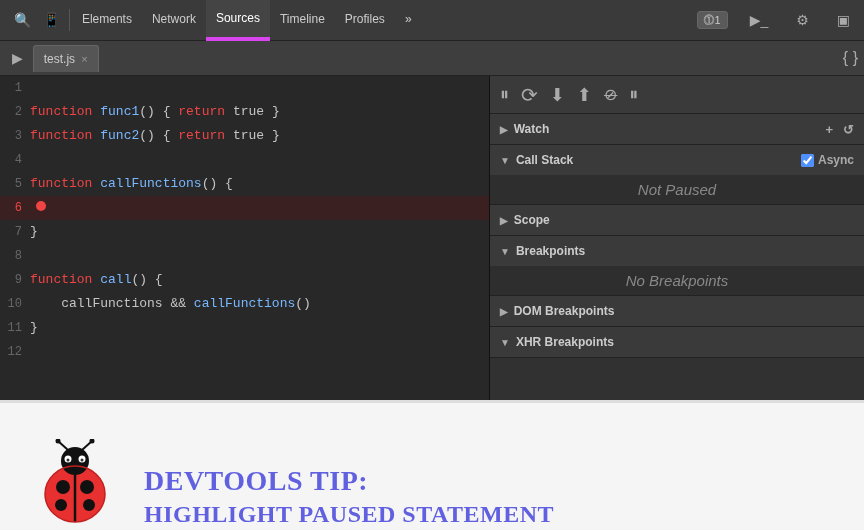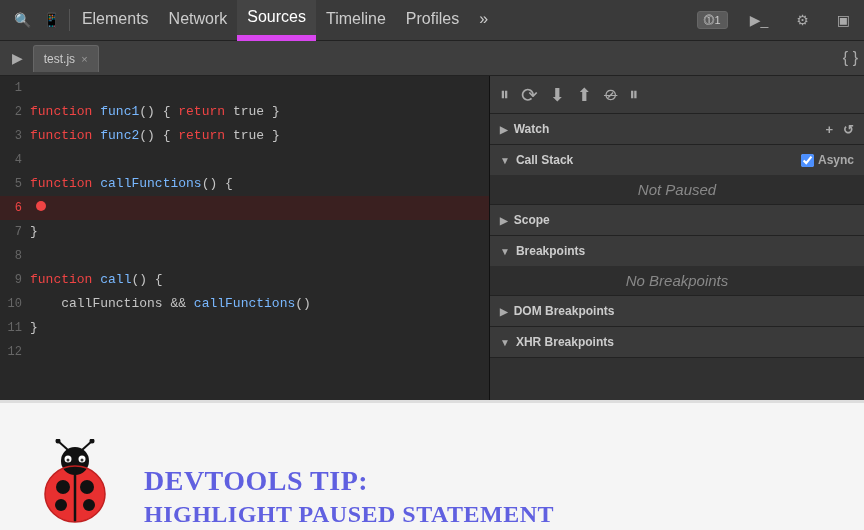--- a/index.html
+++ b/index.html
@@ -21,31 +21,31 @@
       cursor: pointer;
     }
     .toolbar-sep {
       width: 1px;
       height: 22px;
       background: #555;
       margin: 0 2px;
     }
     .tab-item {
       color: #ccc;
-      font-size: 16px;
+      font-size: 12px;
       padding: 0 10px;
       height: 41px;
       display: flex;
       align-items: center;
       cursor: pointer;
       border-bottom: 2px solid transparent;
     }
     .tab-item.active {
       color: #fff;
-      border-bottom: 6px solid #d946ef;
+      border-bottom: 4px solid #d946ef;
       background: #444;
     }
     .toolbar-right {
       margin-left: auto;
       display: flex;
       align-items: center;
       gap: 16px;
     }
     .toolbar-badge {
       background: #5a5a5a;

